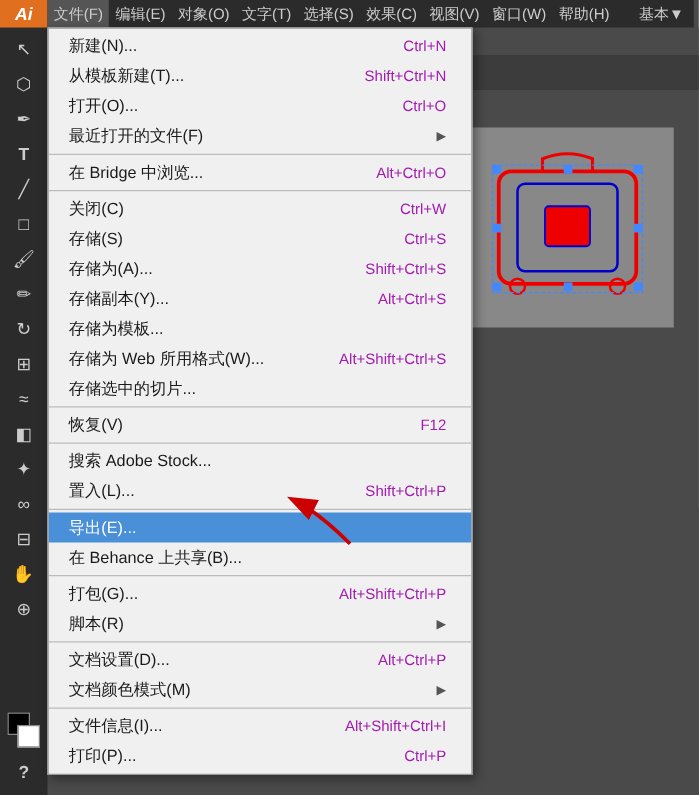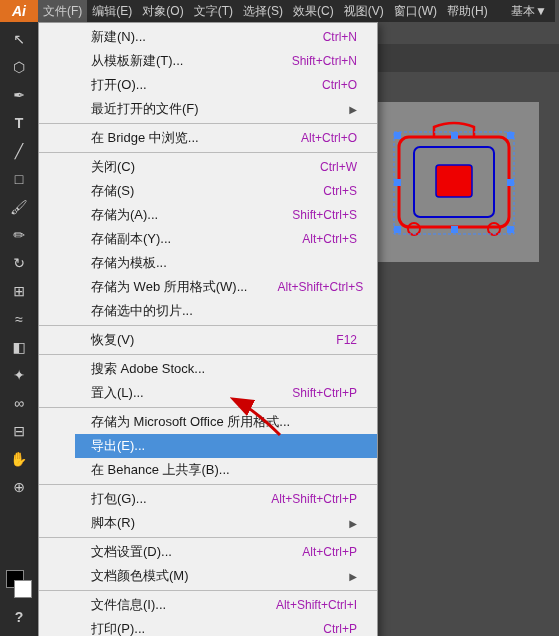--- a/index.html
+++ b/index.html
@@ -120,21 +120,20 @@
     .menu-item {
       display: flex;
       align-items: center;
       justify-content: space-between;
       padding: 3px 20px 3px 16px;
       color: #1a1a1a;
       cursor: pointer;
       font-size: 13px;
       white-space: nowrap;
       min-height: 22px;
-      margin-left: 36px;
     }
     .menu-item.highlighted {
       background: #4a90d9;
       color: #fff;
     }
     .menu-item .shortcut {
       color: #a21caf;
       font-size: 12px;
       margin-left: 30px;
     }
@@ -340,24 +339,20 @@
       <span>搜索 Adobe Stock...</span>
       <span style="display: flex; align-items: center; gap: 8px;"></span>
     </div>
     <div class="menu-item">
       <span>置入(L)...</span>
       <span style="display: flex; align-items: center; gap: 8px;">
         <span class="shortcut">Shift+Ctrl+P</span>
       </span>
     </div>
     <div class="menu-separator"></div>
-    <div class="menu-item">
-      <span>存储为 Microsoft Office 所用格式...</span>
-      <span style="display: flex; align-items: center; gap: 8px;"></span>
-    </div>
     <div class="menu-item highlighted">
       <span>导出(E)...</span>
       <span style="display: flex; align-items: center; gap: 8px;"></span>
     </div>
     <div class="menu-item">
       <span>在 Behance 上共享(B)...</span>
       <span style="display: flex; align-items: center; gap: 8px;"></span>
     </div>
     <div class="menu-separator"></div>
     <div class="menu-item">

